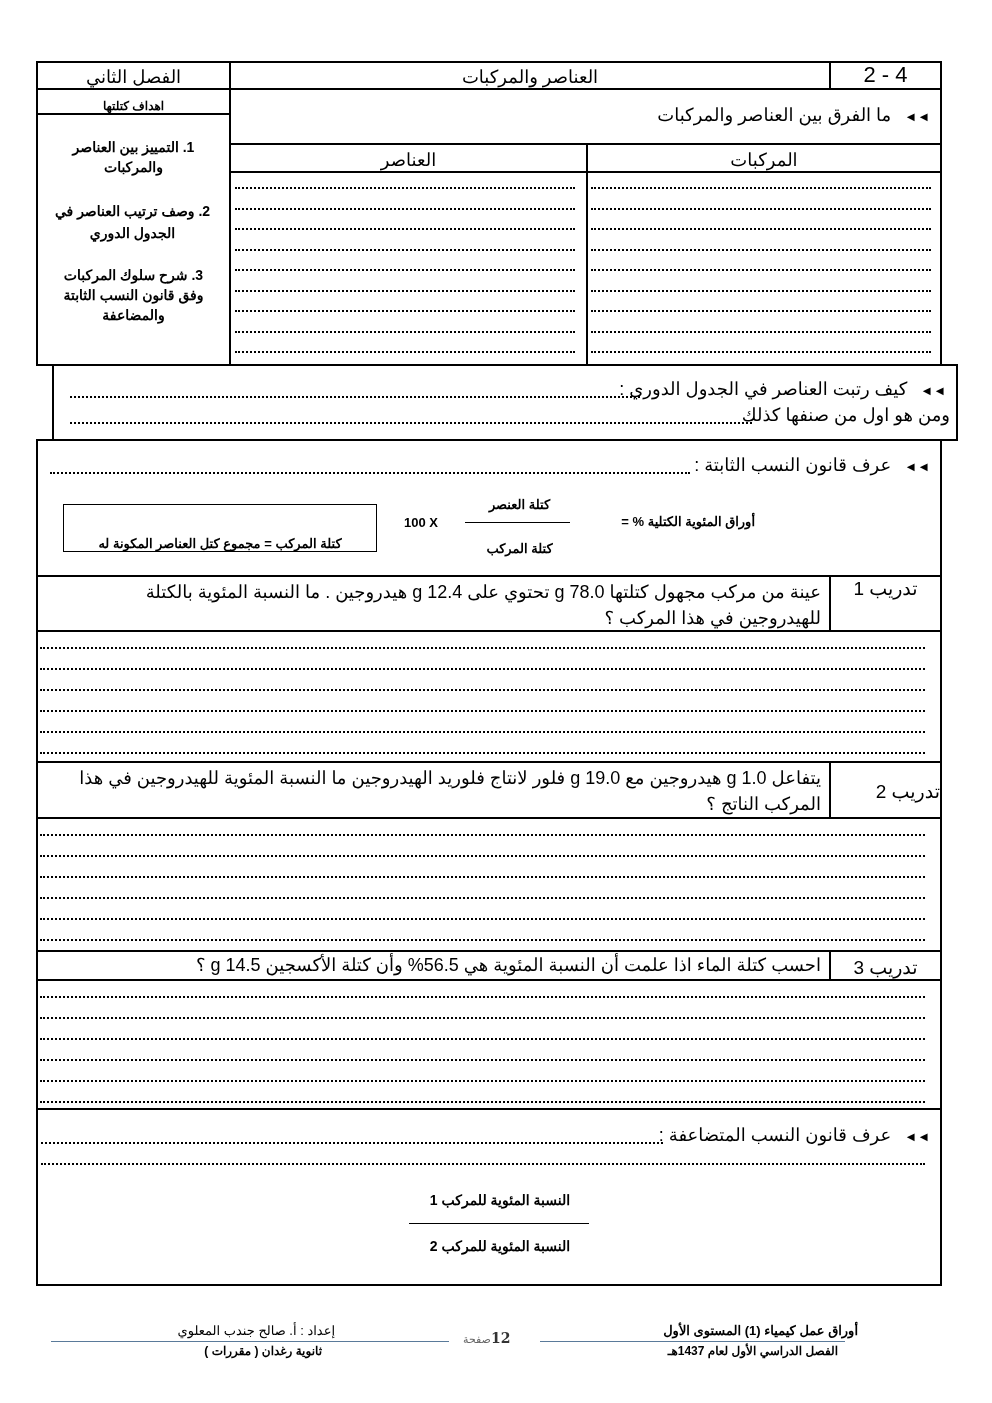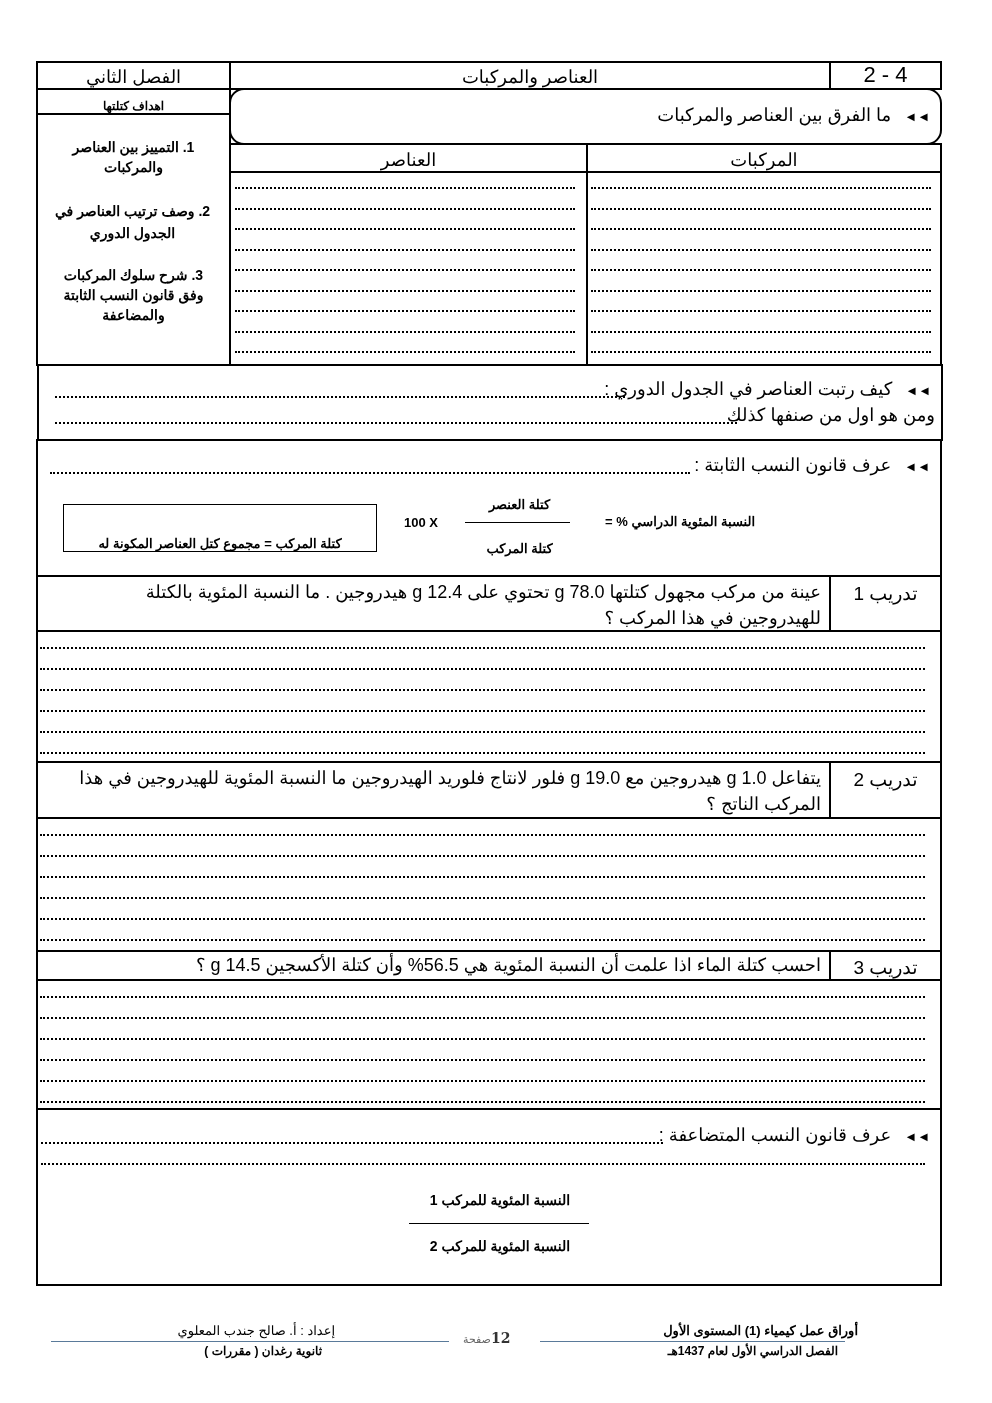--- a/index.html
+++ b/index.html
@@ -29,21 +29,21 @@
 
 <div class="abs b center bold" style="left:36px;top:88px;width:195px;height:27px;font-size:12px;">
   <span>اهداف كتلتها</span>
 </div>
 <div class="abs b rtl" style="left:36px;top:113px;width:195px;height:253px;font-size:14px;font-weight:bold;text-align:center;">
   <div style="position:absolute;top:22px;left:10px;right:10px;line-height:20px;">1. التمييز بين العناصر والمركبات</div>
   <div style="position:absolute;top:85px;left:6px;right:8px;line-height:22px;">2. وصف ترتيب العناصر في الجدول الدوري</div>
   <div style="position:absolute;top:150px;left:14px;right:14px;line-height:20px;">3. شرح سلوك المركبات وفق قانون النسب الثابتة والمضاعفة</div>
 </div>
 
-<div class="abs b rtl t18" style="left:229px;top:88px;width:713px;height:57px;padding:14px 10px 0 0;border-radius:15px;">
+<div class="abs b rtl t18" style="left:229px;top:88px;width:713px;height:57px;padding:14px 10px 0 0;">
   <span class="arrow">◄◄</span>
   <span>ما الفرق بين العناصر والمركبات</span>
 </div>
 <div class="abs b center t18" style="left:586px;top:143px;width:356px;height:30px;">
   <span>المركبات</span>
 </div>
 <div class="abs b center t18" style="left:229px;top:143px;width:359px;height:30px;">
   <span>العناصر</span>
 </div>
 <div class="abs b" style="left:586px;top:171px;width:356px;height:195px;"></div>
@@ -62,65 +62,65 @@
     <div class="dots" style="left: 591px; width: 340px; top: 207.5px;"></div>
     <div class="dots" style="left: 591px; width: 340px; top: 228px;"></div>
     <div class="dots" style="left: 591px; width: 340px; top: 248.5px;"></div>
     <div class="dots" style="left: 591px; width: 340px; top: 269px;"></div>
     <div class="dots" style="left: 591px; width: 340px; top: 289.5px;"></div>
     <div class="dots" style="left: 591px; width: 340px; top: 310px;"></div>
     <div class="dots" style="left: 591px; width: 340px; top: 330.5px;"></div>
     <div class="dots" style="left: 591px; width: 340px; top: 351px;"></div>
   </div>
 
-<div class="abs b rtl" style="left:37px;top:364px;width:906px;height:77px;font-size:18px;">
+<div class="abs b rtl" style="left:52px;top:364px;width:906px;height:77px;font-size:18px;">
   <div style="position:absolute;right:10px;top:12px;">
     <span class="arrow">◄◄</span>
     <span>كيف رتبت العناصر في الجدول الدوري :</span>
   </div>
   <div style="position:absolute;right:6px;top:38px;">
     <span>ومن هو اول من صنفها كذلك</span>
   </div>
   <div class="dots" style="left:16px;width:570px;top:30px;"></div>
   <div class="dots" style="left:16px;width:682px;top:56px;"></div>
 </div>
 
 <div class="abs b rtl" style="left:36px;top:439px;width:906px;height:138px;font-size:18px;">
   <div style="position:absolute;right:10px;top:13px;">
     <span class="arrow">◄◄</span>
     <span>عرف قانون النسب الثابتة :</span>
   </div>
   <div class="dots" style="left:12px;width:640px;top:31px;"></div>
 </div>
-<div class="abs bold" style="left:585px;top:514px;font-size:13px;direction:rtl;width:170px;text-align:right;">النسبة المئوية الدراسي % =</div>
+<div class="abs bold" style="left:585px;top:514px;font-size:13px;direction:rtl;width:170px;text-align:right;">أوراق المئوية الكتلية % =</div>
 <div class="abs bold center" style="left:467px;top:497px;width:105px;font-size:13px;direction:rtl;">كتلة العنصر</div>
 <div class="frac-line" style="left:465px;top:522px;width:105px;"></div>
 <div class="abs bold center" style="left:467px;top:541px;width:105px;font-size:13px;direction:rtl;">كتلة المركب</div>
 <div class="abs bold" style="left:404px;top:515px;font-size:13px;">100 X</div>
 <div class="abs center bold" style="left:63px;top:504px;width:314px;height:48px;border:1.5px solid #000;font-size:13px;direction:rtl;">
   <span>كتلة المركب = مجموع كتل العناصر المكونة له</span>
 </div>
 
-<div class="abs b center" style="left:829px;top:575px;width:113px;height:57px;font-size:19px;align-items:flex-start;padding-top:5px;">
+<div class="abs b center" style="left:829px;top:575px;width:113px;height:57px;font-size:19px;align-items:flex-start;">
   <span>تدريب 1</span>
 </div>
 <div class="abs b rtl" style="left:36px;top:575px;width:795px;height:57px;font-size:18px;line-height:26px;padding:2px 8px 0 24px;">
   <span>عينة من مركب مجهول كتلتها 78.0 g تحتوي على 12.4 g هيدروجين . ما النسبة المئوية بالكتلة للهيدروجين في هذا المركب ؟</span>
 </div>
 <div class="abs b" style="left:36px;top:630px;width:906px;height:133px;"></div>
 <div id="ex1-dots">
     <div class="dots" style="left: 40px; width: 885px; top: 647px;"></div>
     <div class="dots" style="left: 40px; width: 885px; top: 668px;"></div>
     <div class="dots" style="left: 40px; width: 885px; top: 689px;"></div>
     <div class="dots" style="left: 40px; width: 885px; top: 710px;"></div>
     <div class="dots" style="left: 40px; width: 885px; top: 731px;"></div>
     <div class="dots" style="left: 40px; width: 885px; top: 752px;"></div>
   </div>
 
-<div class="abs b center" style="left:829px;top:761px;width:113px;height:58px;font-size:19px;align-items:flex-start;padding-top:5px;">
+<div class="abs b center" style="left:829px;top:761px;width:113px;height:58px;font-size:19px;align-items:flex-start;padding-top:17px;justify-content:flex-end;">
   <span>تدريب 2</span>
 </div>
 <div class="abs b rtl" style="left:36px;top:761px;width:795px;height:58px;font-size:18px;line-height:26px;padding:2px 8px 0 25px;">
   <span>يتفاعل 1.0 g هيدروجين مع 19.0 g فلور لانتاج فلوريد الهيدروجين ما النسبة المئوية للهيدروجين في هذا المركب الناتج ؟</span>
 </div>
 <div class="abs b" style="left:36px;top:817px;width:906px;height:135px;"></div>
 <div id="ex2-dots">
     <div class="dots" style="left: 40px; width: 885px; top: 834px;"></div>
     <div class="dots" style="left: 40px; width: 885px; top: 855px;"></div>
     <div class="dots" style="left: 40px; width: 885px; top: 876px;"></div>

